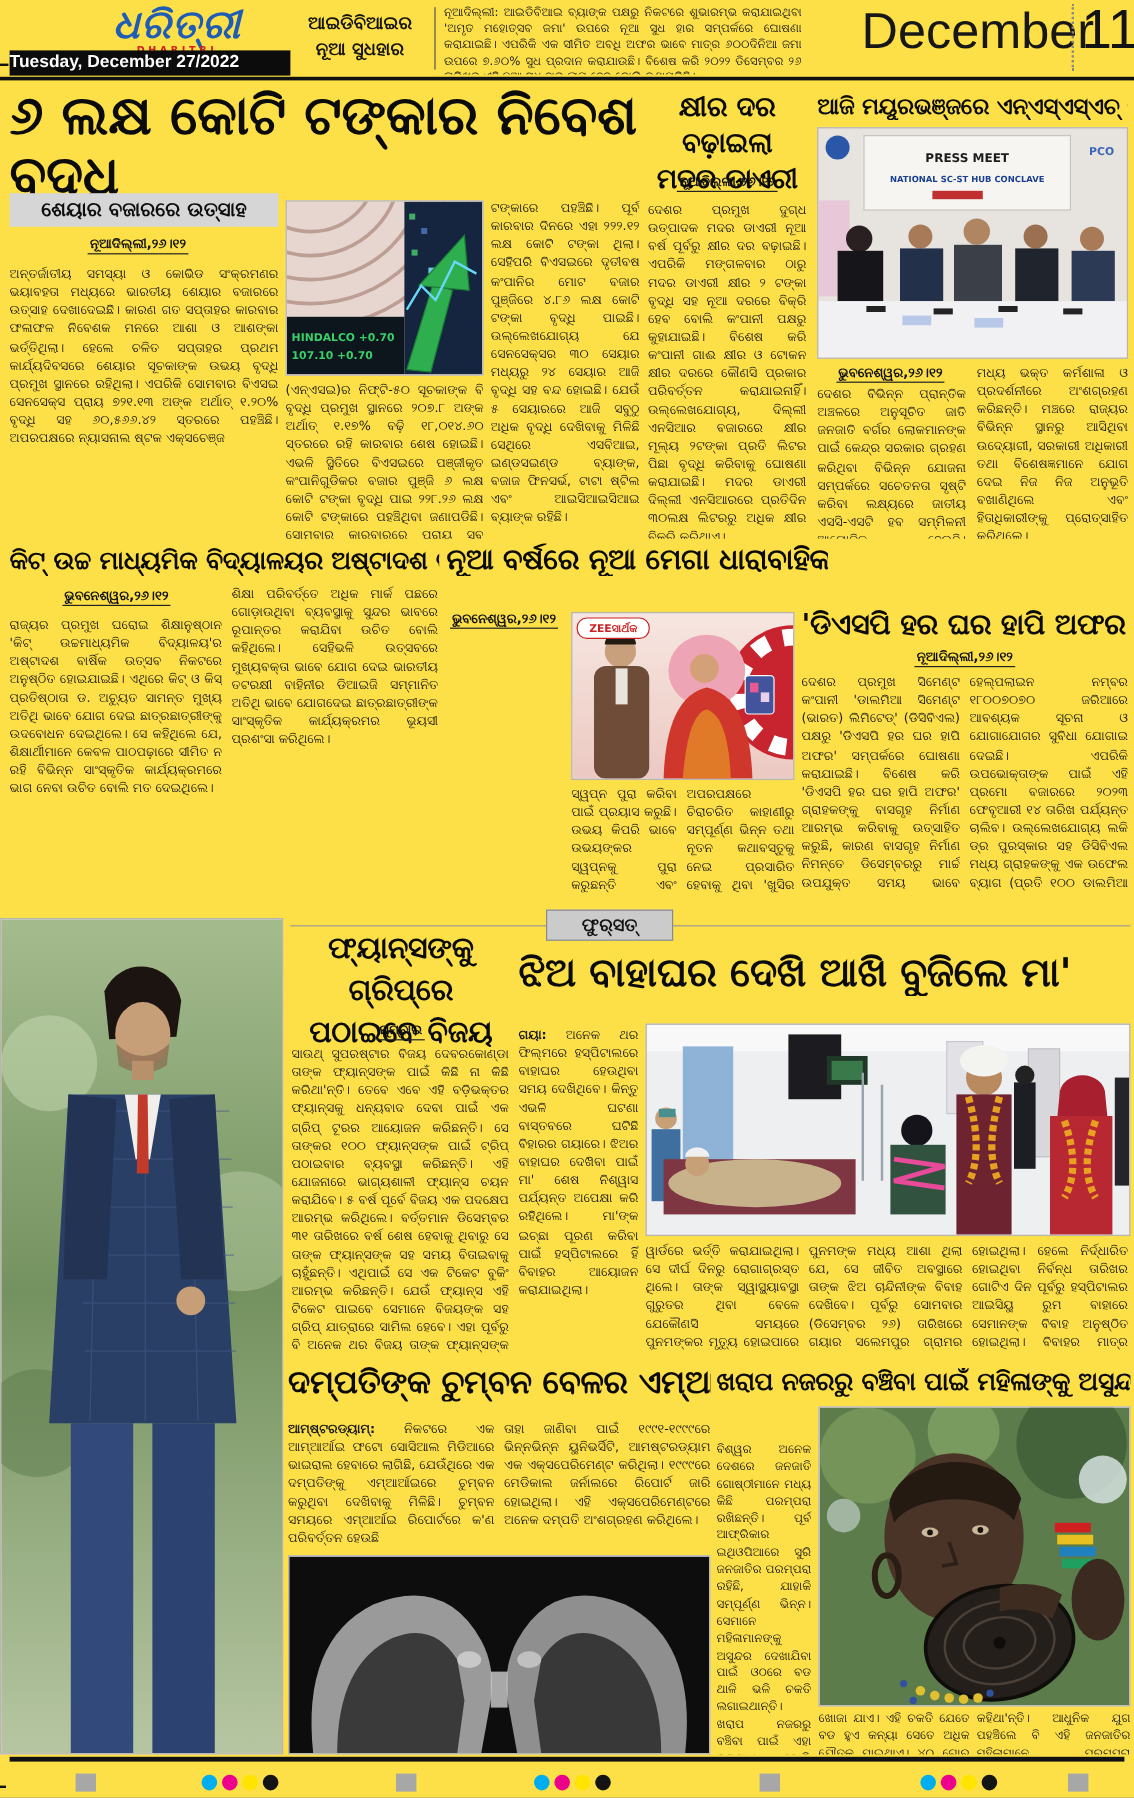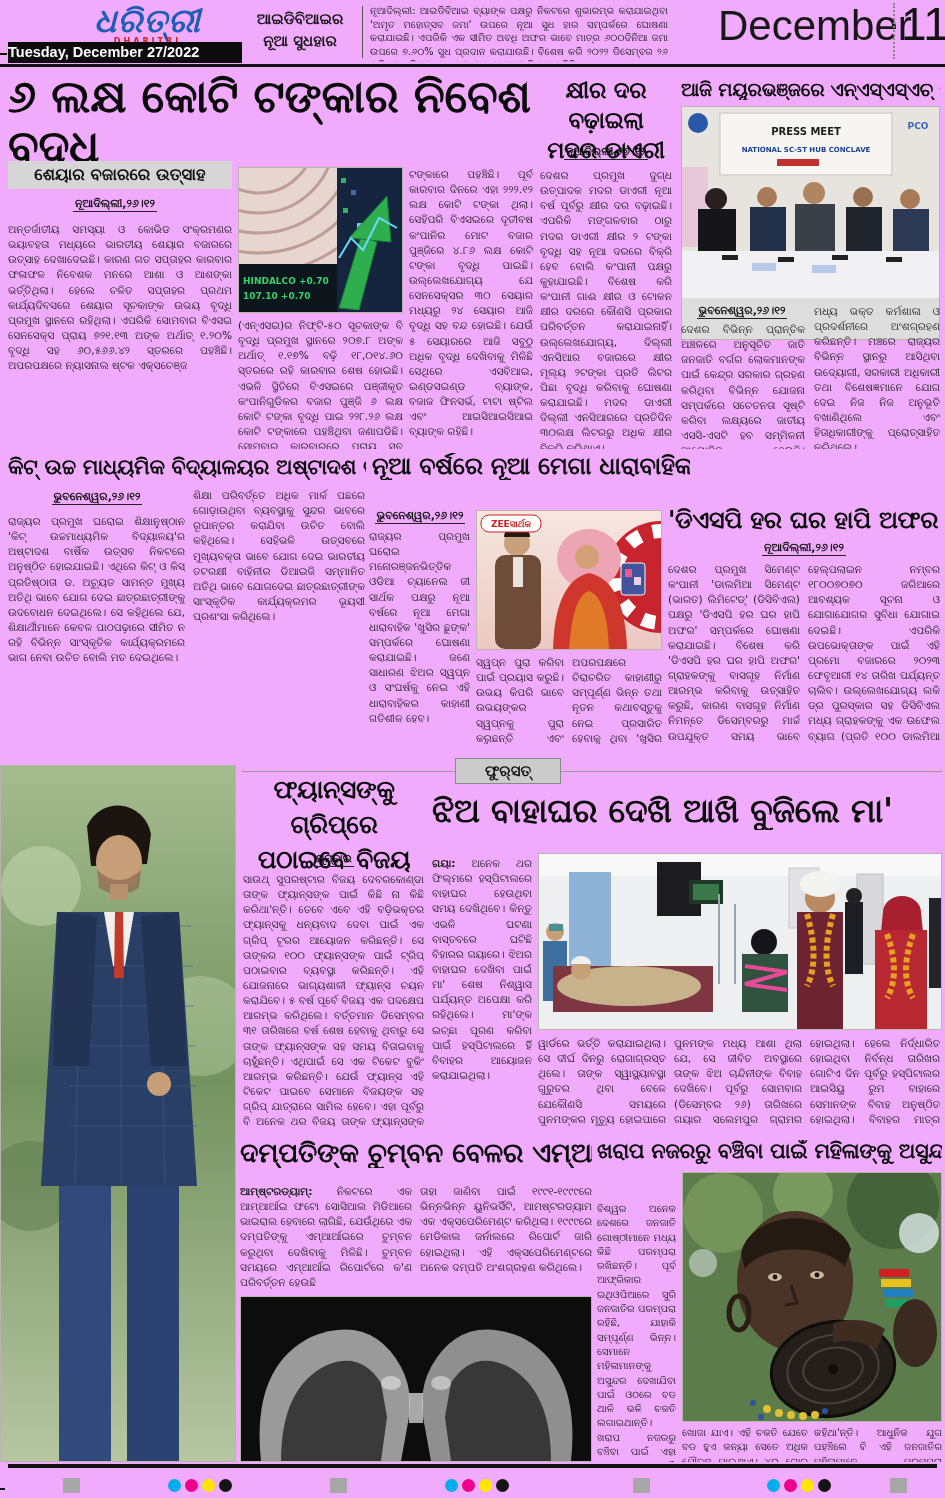--- a/index.html
+++ b/index.html
@@ -1,17 +1,17 @@
 <!DOCTYPE html>
 <html><head>
 <meta charset="utf-8">
 <style>
   *{margin:0;padding:0;box-sizing:border-box}
   body{background:#888;font-family:"DejaVu Sans",sans-serif}
-  .page{position:relative;width:945px;height:1498px;background:#f0abfc;margin:0 auto;overflow:hidden;color:#141414}
+  .page{position:relative;width:945px;height:1498px;background:#fde047;margin:0 auto;overflow:hidden;color:#141414}
   .abs{position:absolute}
   .bt{font-size:10.6px;line-height:1.43;text-align:justify;color:#1a1a1a;overflow:hidden;word-break:break-word}
   .bt-sm{font-size:9.8px;line-height:1.38}
   .dl{font-weight:bold;font-size:11px;text-align:center;color:#111}
   .dl span{border-bottom:1.2px solid #222;padding:0 2px 1px}
   .hl{font-weight:800;color:#0b0b0b;line-height:1.12;letter-spacing:-.3px}
   .nw{white-space:nowrap;overflow:hidden}
   .center{text-align:center}
   .photo{border:1px solid #b9b4ae;overflow:hidden;background:#ddd}
   .photo svg{display:block}
@@ -78,21 +78,21 @@
   <div class="abs bt" style="left:409px;top:167px;width:124px;height:282px">ଟଙ୍କାରେ ପହଞ୍ଚିଛି। ପୂର୍ବ କାରବାର ଦିନରେ ଏହା ୨୨୨.୧୨ ଲକ୍ଷ କୋଟି ଟଙ୍କା ଥିଲା। ସେହିପରି ବିଏସଇରେ ଦୃତୀବଷ କଂପାନିର ମୋଟ ବଜାର ପୁଞ୍ଜିରେ ୪.୮୬ ଲକ୍ଷ କୋଟି ଟଙ୍କା ବୃଦ୍ଧି ପାଇଛି। ଉଲ୍ଲେଖଯୋଗ୍ୟ ଯେ ସେନସେକ୍ସର ୩୦ ସେୟାର ମଧ୍ୟରୁ ୨୪ ସେୟାର ଆଜି ବୃଦ୍ଧି ସହ ବନ୍ଦ ହୋଇଛି। ଯେଉଁ ୫ ସେୟାରରେ ଆଜି ସବୁଠୁ ଅଧିକ ବୃଦ୍ଧି ଦେଖିବାକୁ ମିଳିଛି ସେଥିରେ ଏସବିଆଇ, ଇଣ୍ଡସଇଣ୍ଡ ବ୍ୟାଙ୍କ, ବଜାଜ ଫିନସର୍ଭ, ଟାଟା ଷ୍ଟିଲ ଏବଂ ଆଇସିଆଇସିଆଇ ବ୍ୟାଙ୍କ ରହିଛି।</div>
 
   <div class="abs hl center" style="left:539px;top:76px;width:134px;font-size:23px;line-height:1.3">
     <div>କ୍ଷୀର ଦର ବଢ଼ାଇଲା</div>
     <div>ମଦର ଡାଏରୀ</div>
   </div>
   <div class="abs dl" style="left:539px;top:145px;width:134px"><span>ନୂଆଦିଲ୍ଲୀ,୨୬।୧୨</span></div>
   <div class="abs bt" style="left:540px;top:168px;width:132px;height:281px">ଦେଶର ପ୍ରମୁଖ ଦୁଗ୍ଧ ଉତ୍ପାଦକ ମଦର ଡାଏରୀ ନୂଆ ବର୍ଷ ପୂର୍ବରୁ କ୍ଷୀର ଦର ବଢ଼ାଇଛି। ଏପରିକି ମଙ୍ଗଳବାର ଠାରୁ ମଦର ଡାଏରୀ କ୍ଷୀର ୨ ଟଙ୍କା ବୃଦ୍ଧି ସହ ନୂଆ ଦରରେ ବିକ୍ରି ହେବ ବୋଲି କଂପାନୀ ପକ୍ଷରୁ କୁହାଯାଇଛି। ବିଶେଷ କରି କଂପାନୀ ଗାଈ କ୍ଷୀର ଓ ଟୋକନ କ୍ଷୀର ଦରରେ କୌଣସି ପ୍ରକାର ପରିବର୍ତ୍ତନ କରାଯାଇନାହିଁ। ଉଲ୍ଲେଖଯୋଗ୍ୟ, ଦିଲ୍ଲୀ ଏନସିଆର ବଜାରରେ କ୍ଷୀର ମୂଲ୍ୟ ୨ଟଙ୍କା ପ୍ରତି ଲିଟର ପିଛା ବୃଦ୍ଧି କରିବାକୁ ଘୋଷଣା କରାଯାଇଛି। ମଦର ଡାଏରୀ ଦିଲ୍ଲୀ ଏନସିଆରରେ ପ୍ରତିଦିନ ୩୦ଲକ୍ଷ ଲିଟରରୁ ଅଧିକ କ୍ଷୀର ବିକ୍ରି କରିଥାଏ।</div>
 
   <div class="abs hl nw center" style="left:681px;top:79px;width:259px;font-size:19px">ଆଜି ମୟୂରଭଞ୍ଜରେ ଏନ୍‌ଏସ୍‌ଏସ୍‌ଏଚ୍ କର୍ମଶାଳା</div>
-  <div class="abs photo" style="left:681px;top:106px;width:259px;height:234px">
+  <div class="abs photo" style="left:681px;top:106px;width:259px;height:193px">
     <svg width="257" height="191" viewBox="0 0 257 191">
       <rect width="257" height="191" fill="#e7e4df"></rect>
       <rect x="38" y="6" width="172" height="62" fill="#f6f5f1" stroke="#c8c5bf"></rect>
       <text x="124" y="28" font-size="10" font-weight="bold" fill="#1c1c1c" text-anchor="middle">PRESS MEET</text>
       <text x="124" y="45" font-size="7" font-weight="bold" fill="#1b3f90" text-anchor="middle">NATIONAL SC-ST HUB CONCLAVE</text>
       <rect x="95" y="52" width="42" height="7" fill="#c03030"></rect>
       <circle cx="16" cy="16" r="10" fill="#2a57a8"></circle>
       <text x="236" y="22" font-size="9" font-weight="bold" fill="#3a66b8" text-anchor="middle">PCO</text>
       <rect x="0" y="60" width="26" height="80" fill="#e8c8d8"></rect>
       <g>
@@ -120,21 +120,20 @@
   <div class="abs bt" style="left:681px;top:322px;width:124px;height:127px">ଦେଶର ବିଭିନ୍ନ ପ୍ରାନ୍ତିକ ଅଞ୍ଚଳରେ ଅନୁସୂଚିତ ଜାତି ଜନଜାତି ବର୍ଗର ଲୋକମାନଙ୍କ ପାଇଁ କେନ୍ଦ୍ର ସରକାର ଗ୍ରହଣ କରିଥିବା ବିଭିନ୍ନ ଯୋଜନା ସମ୍ପର୍କରେ ସଚେତନତା ସୃଷ୍ଟି କରିବା ଲକ୍ଷ୍ୟରେ ଜାତୀୟ ଏସସି-ଏସଟି ହବ ସମ୍ମିଳନୀ ଆୟୋଜିତ ହେଉଛି। ଆସନ୍ତାକାଲି ମୟୂରଭଞ୍ଜ ଜିଲ୍ଲାରେ ଏହି କର୍ମଶାଳା ଅନୁଷ୍ଠିତ ହେବ ବୋଲି ଜଣାପଡିଛି।</div>
   <div class="abs bt" style="left:814px;top:304px;width:126px;height:145px">ମଧ୍ୟ ଭକ୍ତ କର୍ମଶାଳା ଓ ପ୍ରଦର୍ଶନୀରେ ଅଂଶଗ୍ରହଣ କରିଛନ୍ତି। ମଞ୍ଚରେ ରାଜ୍ୟର ବିଭିନ୍ନ ସ୍ଥାନରୁ ଆସିଥିବା ଉଦ୍ୟୋଗୀ, ସରକାରୀ ଅଧିକାରୀ ତଥା ବିଶେଷଜ୍ଞମାନେ ଯୋଗ ଦେଇ ନିଜ ନିଜ ଅନୁଭୂତି ବଖାଣିଥିଲେ ଏବଂ ହିତାଧିକାରୀଙ୍କୁ ପ୍ରୋତ୍ସାହିତ କରିଥିଲେ।</div>
 
   <div class="abs hl nw" style="left:8px;top:456px;width:358px;font-size:21px">କିଟ୍ ଉଚ୍ଚ ମାଧ୍ୟମିକ ବିଦ୍ୟାଳୟର ଅଷ୍ଟାଦଶ ବାର୍ଷିକ ଉତ୍ସବ</div>
   <div class="abs dl" style="left:22px;top:490px;width:150px"><span>ଭୁବନେଶ୍ୱର,୨୬।୧୨</span></div>
   <div class="abs bt" style="left:8px;top:514px;width:177px;height:230px">ରାଜ୍ୟର ପ୍ରମୁଖ ଘରୋଇ ଶିକ୍ଷାନୁଷ୍ଠାନ 'କିଟ୍ ଉଚ୍ଚମାଧ୍ୟମିକ ବିଦ୍ୟାଳୟ'ର ଅଷ୍ଟାଦଶ ବାର୍ଷିକ ଉତ୍ସବ ନିକଟରେ ଅନୁଷ୍ଠିତ ହୋଇଯାଇଛି। ଏଥିରେ କିଟ୍ ଓ କିସ୍ ପ୍ରତିଷ୍ଠାତା ଡ. ଅଚ୍ୟୁତ ସାମନ୍ତ ମୁଖ୍ୟ ଅତିଥି ଭାବେ ଯୋଗ ଦେଇ ଛାତ୍ରଛାତ୍ରୀଙ୍କୁ ଉଦବୋଧନ ଦେଇଥିଲେ। ସେ କହିଥିଲେ ଯେ, ଶିକ୍ଷାର୍ଥୀମାନେ କେବଳ ପାଠପଢ଼ାରେ ସୀମିତ ନ ରହି ବିଭିନ୍ନ ସାଂସ୍କୃତିକ କାର୍ଯ୍ୟକ୍ରମରେ ଭାଗ ନେବା ଉଚିତ ବୋଲି ମତ ଦେଇଥିଲେ।</div>
   <div class="abs bt" style="left:193px;top:488px;width:172px;height:256px">ଶିକ୍ଷା ପରିବର୍ତ୍ତେ ଅଧିକ ମାର୍କ ପଛରେ ଗୋଡ଼ାଉଥିବା ବ୍ୟବସ୍ଥାକୁ ସୁନ୍ଦର ଭାବରେ ରୂପାନ୍ତର କରାଯିବା ଉଚିତ ବୋଲି କହିଥିଲେ। ସେହିଭଳି ଉତ୍ସବରେ ମୁଖ୍ୟବକ୍ତା ଭାବେ ଯୋଗ ଦେଇ ଭାରତୀୟ ତଟରକ୍ଷୀ ବାହିନୀର ଡିଆଇଜି ସମ୍ମାନିତ ଅତିଥି ଭାବେ ଯୋଗଦେଇ ଛାତ୍ରଛାତ୍ରୀଙ୍କ ସାଂସ୍କୃତିକ କାର୍ଯ୍ୟକ୍ରମର ଭୂୟସୀ ପ୍ରଶଂସା କରିଥିଲେ।</div>
 
   <div class="abs hl nw" style="left:372px;top:453px;width:318px;font-size:24px">ନୂଆ ବର୍ଷରେ ନୂଆ ମେଗା ଧାରାବାହିକ 'ଖୁସିର ଛୁଙ୍କ'</div>
   <div class="abs dl" style="left:368px;top:509px;width:104px"><span>ଭୁବନେଶ୍ୱର,୨୬।୧୨</span></div>
-  <div class="abs bt" style="left:369px;top:529px;width:101px;height:215px">ରାଜ୍ୟର ପ୍ରମୁଖ ଘରୋଇ ମନୋରଞ୍ଜନଭିତ୍ତିକ ଓଡିଆ ଚ୍ୟାନେଲ ଜୀ ସାର୍ଥକ ପକ୍ଷରୁ ନୂଆ ବର୍ଷରେ ନୂଆ ମେଗା ଧାରାବାହିକ 'ଖୁସିର ଛୁଙ୍କ' ସମ୍ପର୍କରେ ଘୋଷଣା କରାଯାଇଛି। ଜଣେ ସାଧାରଣ ଝିଅର ସ୍ୱପ୍ନ ଓ ସଂଘର୍ଷକୁ ନେଇ ଏହି ଧାରାବାହିକର କାହାଣୀ ଗତିଶୀଳ ହେବ।</div>
   <div class="abs photo" style="left:476px;top:510px;width:186px;height:140px">
     <svg width="184" height="138" viewBox="0 0 184 138">
       <defs>
         <linearGradient id="zbg" x1="0" y1="0" x2="0" y2="1">
             <stop offset="0" stop-color="#f7e6e0"></stop>
             <stop offset="1" stop-color="#ecc9c2"></stop>
           </linearGradient>
       </defs>
       <rect width="184" height="138" fill="url(#zbg)"></rect>
       <circle cx="184" cy="66" r="56" fill="#c8242f"></circle>

